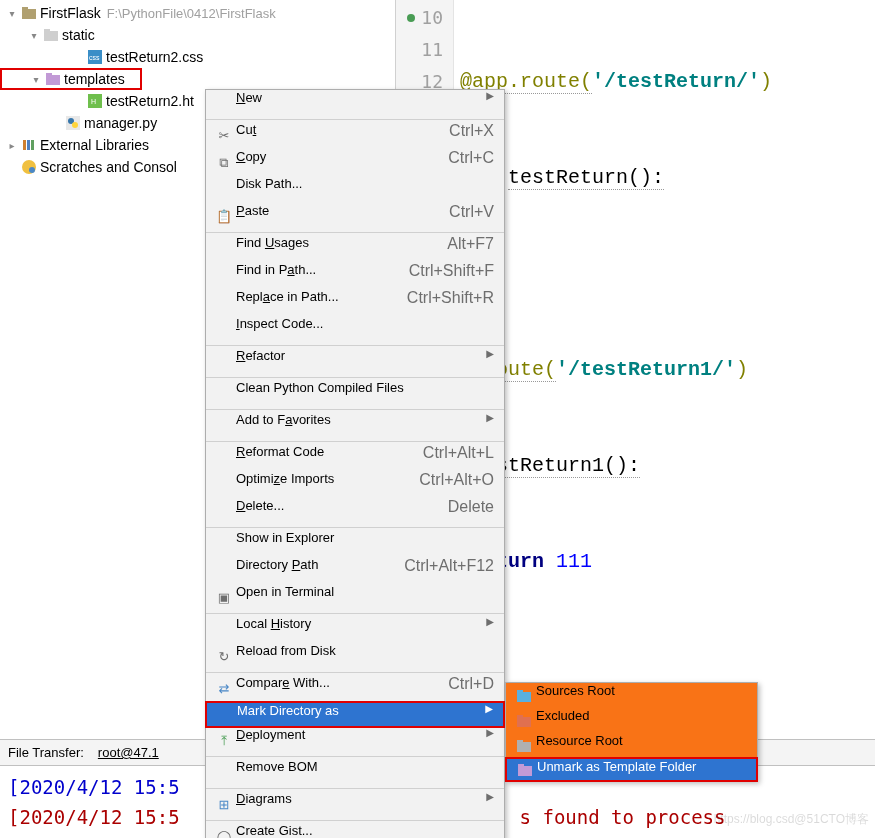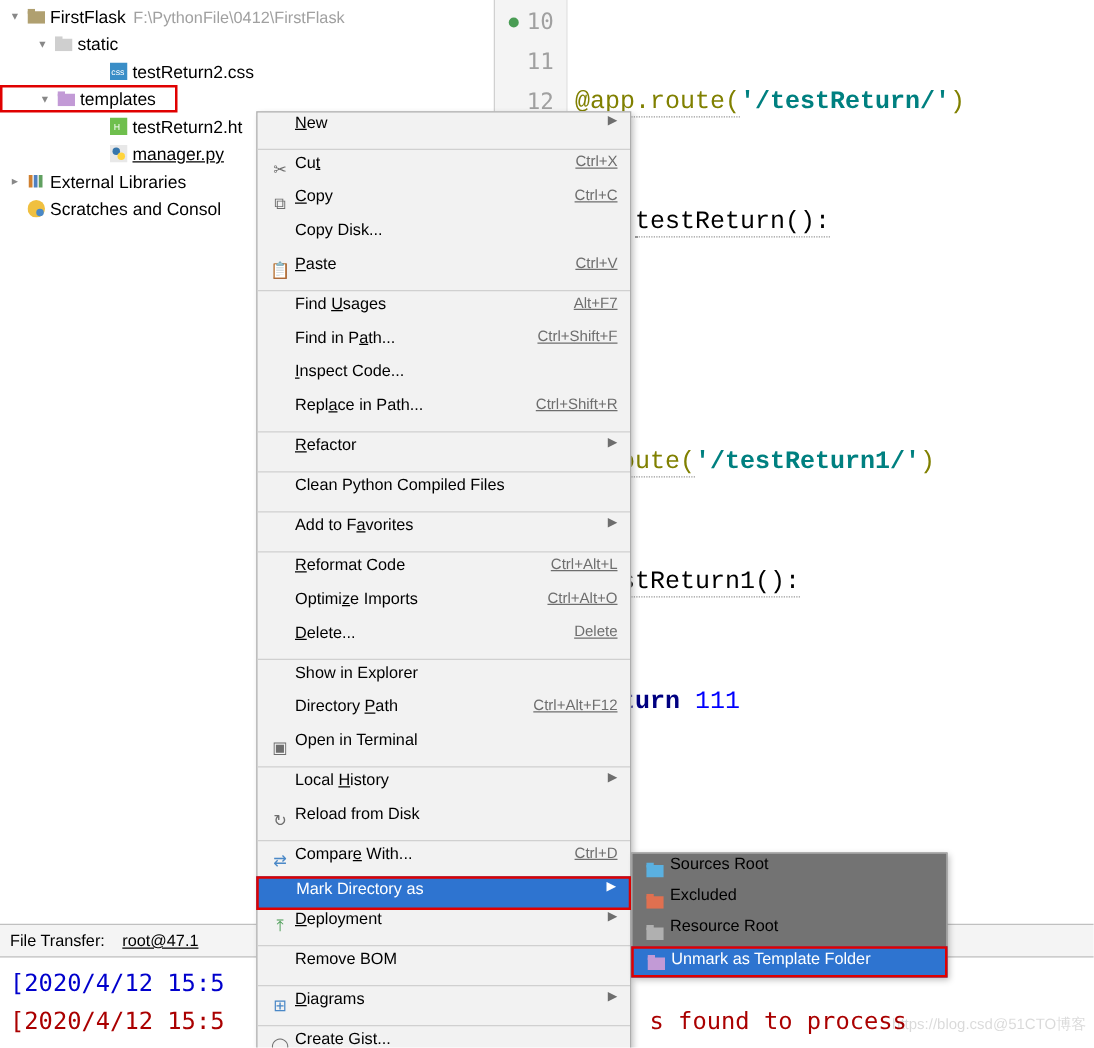--- a/index.html
+++ b/index.html
@@ -10,21 +10,21 @@
   .tree { padding-top: 2px; }
   .tree-row { display: flex; align-items: center; height: 22px; font-size: 14px; color: #000; white-space: nowrap; }
   .tree-row .exp { width: 16px; text-align: center; color: #888; font-size: 10px; }
   .tree-row .ico { width: 18px; height: 16px; display: inline-flex; align-items: center; justify-content: center; margin-right: 2px; }
   .tree-row .lbl { }
   .tree-row .lbl.bold { font-weight: normal; }
   .tree-row .path-hint { color: #a0a0a0; margin-left: 6px; font-size: 13px; }
 
   .indent-0 { padding-left: 4px; }
   .indent-1 { padding-left: 26px; }
-  .indent-2 { padding-left: 70px; text-decoration: underline; }
+  .indent-2 { padding-left: 48px; }
   .indent-3 { padding-left: 70px; }
 
   .red-box { border: 2px solid #e00000; }
 
   .editor-pane { flex: 1; background: #fff; display: flex; position: relative; }
   .gutter { width: 58px; background: #f4f4f4; border-right: 1px solid #e4e4e4; display: flex; flex-direction: column; align-items: flex-end; padding-right: 10px; padding-top: 2px; font-family: Consolas, monospace; font-size: 18px; color: #a0a0a0; line-height: 32px; }
   .gutter-row { height: 32px; display: flex; align-items: center; }
   .gutter-row .dot { width: 8px; height: 8px; border-radius: 50%; margin-right: 6px; }
   .dot.green { background: #499c54; }
   .code { flex: 1; font-family: Consolas, "Courier New", monospace; font-size: 20px; line-height: 32px; padding-top: 2px; white-space: pre; position: relative; }
@@ -34,27 +34,27 @@
   .num { color: #0000ff; }
   .decor { color: #808000; }
   .fn { color: #000; }
   .squiggle { border-bottom: 1px dotted #999; }
 
   .context-menu { position: absolute; left: 205px; top: 89px; width: 300px; background: #f2f2f2; border: 1px solid #adadad; box-shadow: 2px 2px 5px rgba(0,0,0,0.25); font-size: 13px; z-index: 10; }
   .cm-row { display: flex; height: 27px; padding: 0 10px 0 8px; position: relative; }
   .cm-ico { width: 20px; display: inline-flex; align-items: center; justify-content: center; color: #6e6e6e; }
   .cm-label { flex: 1; padding-left: 2px; }
   .cm-label u { text-decoration: underline; }
-  .cm-shortcut { color: #6e6e6e; font-size: 12px; text-decoration: underline; }
+  .cm-shortcut { color: #6e6e6e; font-size: 16px; }
   .cm-arrow { color: #6e6e6e; font-size: 10px; margin-left: 6px; }
   .cm-sep { height: 1px; background: #d0d0d0; margin: 2px 0; }
   .cm-selected { background: #2e74d0; color: #fff; border: 2px solid #e00000; height: 27px; margin: -1px; }
   .cm-selected .cm-arrow, .cm-selected .cm-ico { color: #fff; }
 
-  .submenu { position: absolute; left: 505px; top: 682px; width: 253px; background: #737373; border: 1px solid #adadad; box-shadow: 2px 2px 5px rgba(0,0,0,0.25); font-size: 13px; z-index: 11; }
+  .submenu { position: absolute; left: 505px; top: 682px; width: 253px; background: #f97316; border: 1px solid #adadad; box-shadow: 2px 2px 5px rgba(0,0,0,0.25); font-size: 13px; z-index: 11; }
   .submenu .cm-row { height: 25px; }
 
   .bottom-panel { position: absolute; left: 0; bottom: 0; width: 875px; background: #fff; border-top: 1px solid #c0c0c0; z-index: 5; }
   .ft-bar { height: 26px; border-bottom: 1px solid #c0c0c0; display: flex; align-items: center; font-size: 13px; padding-left: 8px; background: #f4f4f4; }
   .ft-bar .ft-label { color: #000; }
   .ft-bar .ft-host { margin-left: 14px; text-decoration: underline; color: #000; }
   .console { font-family: Consolas, monospace; font-size: 19px; line-height: 30px; padding: 6px 8px; }
   .con-line { white-space: pre; }
   .con-blue { color: #0000cc; }
   .con-red { color: #aa0000; }
@@ -200,46 +200,46 @@
       <span class="cm-label">Cu<u>t</u></span>
       <span class="cm-shortcut">Ctrl+X</span>
     </div>
   <div class="cm-row">
       <span class="cm-ico">⧉</span>
       <span class="cm-label"><u>C</u>opy</span>
       <span class="cm-shortcut">Ctrl+C</span>
     </div>
   <div class="cm-row">
       <span class="cm-ico"></span>
-      <span class="cm-label">Copy Disk...</span>
+      <span class="cm-label">Disk Path...</span>
     </div>
   <div class="cm-row">
       <span class="cm-ico">📋</span>
       <span class="cm-label"><u>P</u>aste</span>
       <span class="cm-shortcut">Ctrl+V</span>
     </div>
   <div class="cm-sep"></div>
   <div class="cm-row">
       <span class="cm-ico"></span>
       <span class="cm-label">Find <u>U</u>sages</span>
       <span class="cm-shortcut">Alt+F7</span>
     </div>
   <div class="cm-row">
       <span class="cm-ico"></span>
       <span class="cm-label">Find in P<u>a</u>th...</span>
       <span class="cm-shortcut">Ctrl+Shift+F</span>
     </div>
   <div class="cm-row">
       <span class="cm-ico"></span>
-      <span class="cm-label"><u>I</u>nspect Code...</span>
-    </div>
-  <div class="cm-row">
-      <span class="cm-ico"></span>
       <span class="cm-label">Repl<u>a</u>ce in Path...</span>
       <span class="cm-shortcut">Ctrl+Shift+R</span>
+    </div>
+  <div class="cm-row">
+      <span class="cm-ico"></span>
+      <span class="cm-label"><u>I</u>nspect Code...</span>
     </div>
   <div class="cm-sep"></div>
   <div class="cm-row">
       <span class="cm-ico"></span>
       <span class="cm-label"><u>R</u>efactor</span>
       <span class="cm-arrow">▶</span>
     </div>
   <div class="cm-sep"></div>
   <div class="cm-row">
       <span class="cm-ico"></span>

